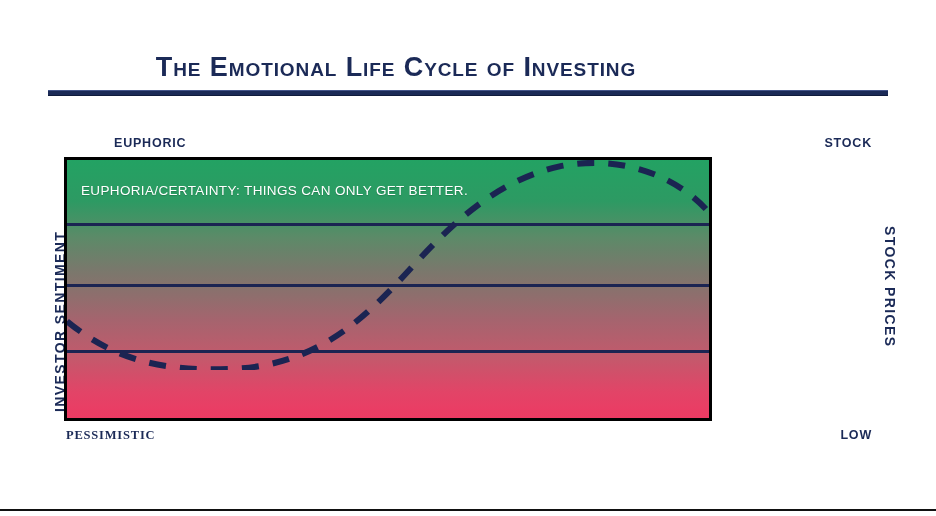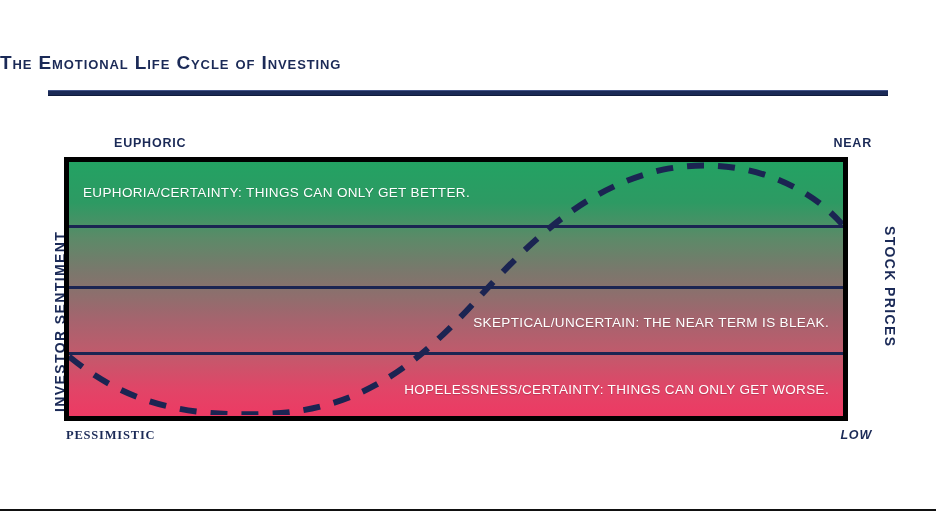--- a/index.html
+++ b/index.html
@@ -20,22 +20,23 @@
     position: absolute;
     inset: 0;
   }
 
   
   .title {
     position: absolute;
     left: 0;
     top: 52px;
     width: 792px;
+    text-align: center;
     color: #1b2a57;
-    font-size: 19px;
+    font-size: 27px;
     font-weight: 700;
     font-variant: small-caps;
     letter-spacing: 0.9px;
     white-space: nowrap;
   }
   .title-rule {
     position: absolute;
     left: 48px;
     top: 90px;
     width: 840px;
@@ -44,23 +45,23 @@
     border-top: 1px solid #44558a;
     border-bottom: 1px solid #101b3c;
     box-sizing: border-box;
   }
 
   
   .chart-area {
     position: absolute;
     left: 64px;
     top: 157px;
-    width: 784px;
+    width: 648px;
     height: 264px;
-    border: 5px solid #000000;
+    border: 3px solid #000000;
     box-sizing: border-box;
     overflow: hidden;
   }
   .gradient-fill {
     position: absolute;
     inset: 0;
     background: linear-gradient(
       to bottom,
       #23a263 0%,
       #2d9a63 16%,
@@ -144,45 +145,43 @@
 </style>
 </head>
 <body>
 
 <div id="infographic">
 
   <div class="title">The Emotional Life Cycle of Investing</div>
   <div class="title-rule"></div>
 
   <div class="cap-label" style="left:66px; top:136px;padding-left:48px;">EUPHORIC</div>
-  <div class="cap-label" style="right:64px; top:136px;">NEAR</div>
+  <div class="cap-label" style="right:64px; top:136px;">STOCK</div>
 
   <div class="cap-label" style="left:66px; top:428px;font-family:Liberation Serif, serif;">PESSIMISTIC</div>
-  <div class="cap-label" style="right:64px; top:428px;font-style:italic;">LOW</div>
+  <div class="cap-label" style="right:64px; top:428px;">LOW</div>
 
   <div class="axis-title" id="axis-left">INVESTOR SENTIMENT</div>
   <div class="axis-title" id="axis-right">STOCK PRICES</div>
 
   <div class="chart-area">
 
     <div class="gradient-fill"></div>
 
     <div class="row-divider" style="top:63px;"></div>
     <div class="row-divider" style="top:124px;"></div>
     <div class="row-divider" style="top:190px;"></div>
 
     <svg class="curve-layer" viewBox="0 0 808 264" preserveAspectRatio="none">
       <path d="M 0,203 C 60,252 120,266 205,263 C 300,260 360,215 420,150
                C 470,96 530,28 620,8 C 700,-8 770,22 808,66" fill="none" stroke="#1b2452" stroke-width="6" stroke-linecap="butt" stroke-dasharray="17 14" vector-effect="non-scaling-stroke"></path>
     </svg>
 
     <div class="row-label" style="left:14px; top:23px;">EUPHORIA/CERTAINTY: THINGS CAN ONLY GET BETTER.</div>
 
 
-    <div class="row-label" style="right:14px; top:153px;">SKEPTICAL/UNCERTAIN: THE NEAR TERM IS BLEAK.</div>
 
-    <div class="row-label" style="right:14px; top:220px;">HOPELESSNESS/CERTAINTY: THINGS CAN ONLY GET WORSE.</div>
 
   </div>
 
   <div class="footer-rule"></div>
 
 </div>
 
 </body></html>

